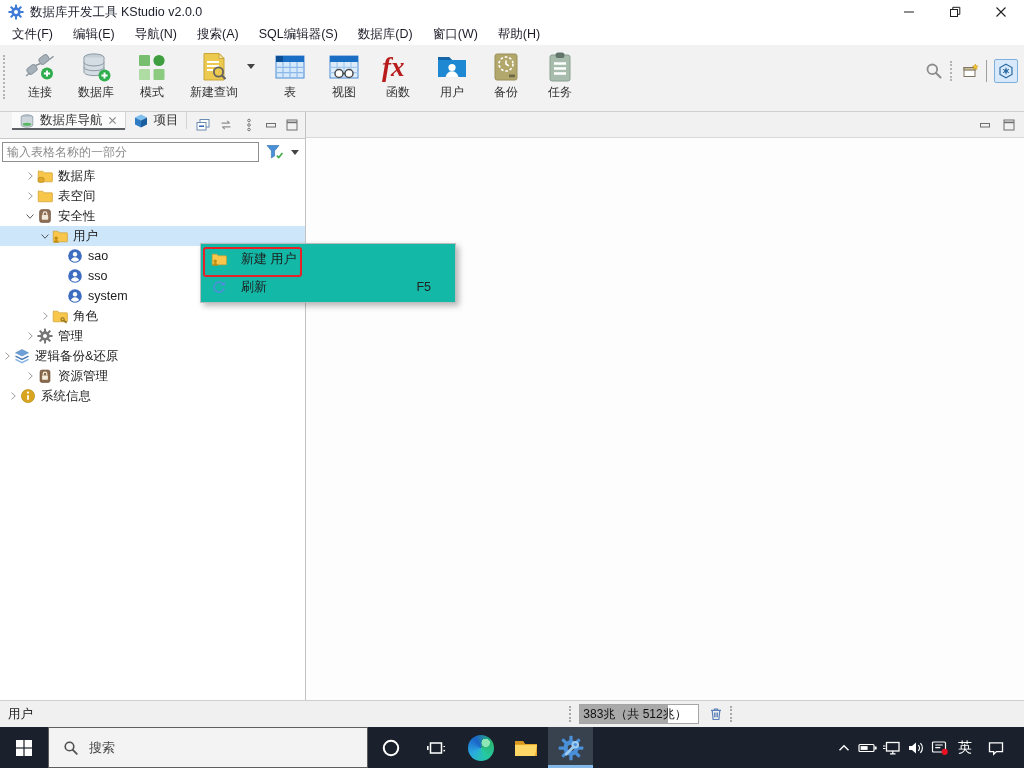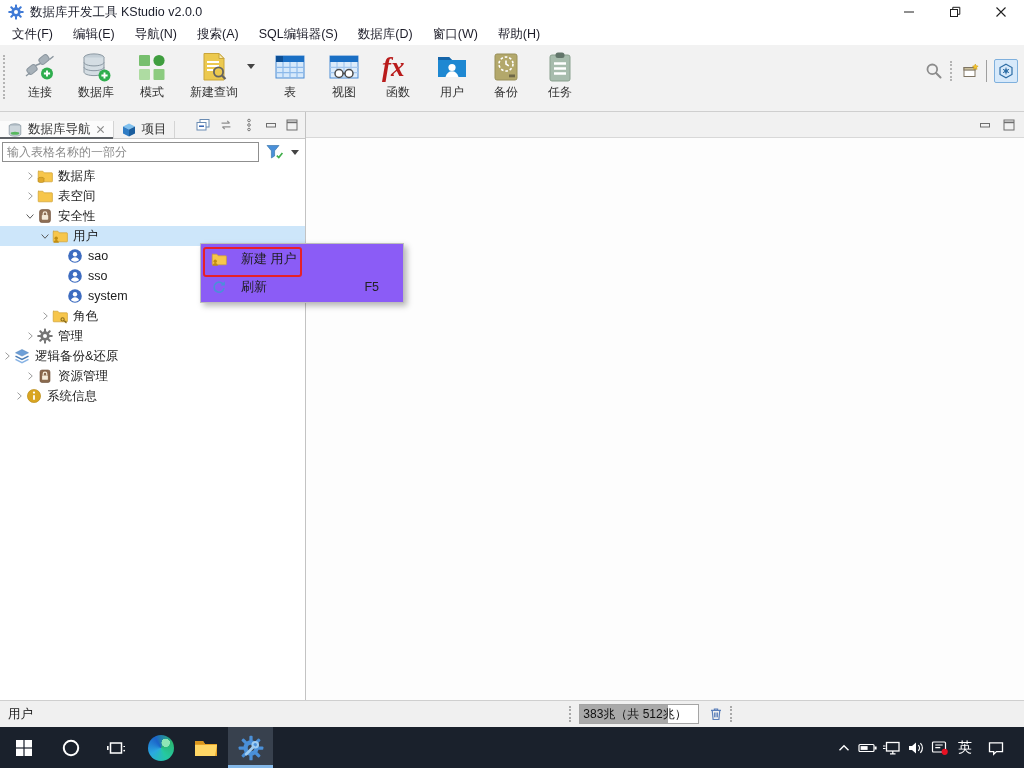--- a/index.html
+++ b/index.html
@@ -55,21 +55,21 @@
   .chev{width:14px;height:14px;flex:0 0 14px;display:flex;align-items:center;justify-content:center;}
   .chev svg{width:12px;height:12px;}
   .ticon{width:16px;height:16px;flex:0 0 16px;margin-right:5px;}
   .tsuffix{color:#8b8b8b;font-style:italic;margin-left:7px;font-size:12px;}
 
   .editor{flex:1;display:flex;flex-direction:column;background:#fdfdfd;min-width:0;}
   .editor-head{height:25px;background:#f1f1f1;border-bottom:1px solid #d8d8d8;display:flex;align-items:center;justify-content:flex-end;gap:10px;padding-right:8px;flex:0 0 auto;}
   .editor-body{flex:1;background:#fdfdfd;}
 
   
-  .ctxmenu{position:absolute;left:200px;top:243px;width:204px;background:#8b5cf6;border:1px solid #bdbdbd;box-shadow:3px 3px 6px rgba(0,0,0,.28);z-index:50;padding:1px 0;box-sizing:border-box;}
+  .ctxmenu{position:absolute;left:200px;top:243px;width:256px;background:#14b8a6;border:1px solid #bdbdbd;box-shadow:3px 3px 6px rgba(0,0,0,.28);z-index:50;padding:1px 0;box-sizing:border-box;}
   .ctx-item{height:28px;display:flex;align-items:center;padding:0 10px;font-size:13px;color:#1d1d1d;}
   .ctx-item .ticon{margin-right:14px;}
   .ctx-short{margin-left:auto;padding-right:14px;font-size:12.5px;color:#222;}
   .redbox{position:absolute;left:2px;top:3px;width:95px;height:26px;border:2px solid #e62128;border-radius:3px;pointer-events:none;}
 
   
   .statusbar{height:27px;background:#f0f0f0;border-top:1px solid #cfcfcf;display:flex;align-items:center;font-size:12.5px;color:#1d1d1d;padding-left:8px;position:relative;box-sizing:border-box;flex:0 0 auto;}
   .memwrap{position:absolute;left:566px;top:3px;display:flex;align-items:center;height:20px;}
   .dothandle{width:5px;height:16px;border-left:2px dotted #a9a9a9;margin:0 3px;}
   .memgauge{width:118px;height:18px;border:1px solid #a5a5a5;background:#fff;position:relative;}
@@ -304,21 +304,21 @@
               <path d="M8 4.6v1.6M8 9.8v1.6M5 6.3l1.4.8M9.6 8.9l1.4.8M11 6.3l-1.4.8M6.4 8.9l-1.4.8" stroke="#2e6da4" stroke-width="1"></path>
             </svg>
           </span>
       </span>
     </div>
   </div>
 
   <div class="bodyrow">
     <div class="leftpanel">
       <div class="tabstrip">
-        <span id="tabs" style="display:flex;align-items:flex-end;">
+        <span id="tabs" style="display:flex;align-items:flex-start;padding-left:12px;">
             <div class="tab active">
               <span class="ic s16">
                 <svg viewBox="0 0 16 16">
                   <ellipse cx="8" cy="3.9" rx="5.8" ry="2.1" fill="#b9c4cc" stroke="#81909c" stroke-width=".7"></ellipse>
                   <path d="M2.2 3.9v8.2c0 1.2 2.6 2.1 5.8 2.1s5.8-.9 5.8-2.1V3.9" fill="#cdd6dc" stroke="#81909c" stroke-width=".7"></path>
                   <ellipse cx="8" cy="11.3" rx="4.3" ry="1.5" fill="#57b75e"></ellipse>
                 </svg>
               </span>
               <span>数据库导航</span>
               <span class="ic tabclose" style="width: 10px; height: 10px;">
@@ -513,21 +513,21 @@
                 <path d="M6 3.5l5 4.5-5 4.5" fill="none" stroke="#9a9a9a" stroke-width="1.3"></path>
               </svg>
             </span>
             <span class="ticon"><svg viewBox="0 0 16 16">
                 <rect x="3" y="2" width="10" height="12.5" rx="2" fill="#8a6a4e" stroke="#6b4f37" stroke-width=".6"></rect>
                 <rect x="5.1" y="7.4" width="5.8" height="4.4" rx=".6" fill="#f5edda"></rect>
                 <path d="M6.2 7.4V5.9a1.8 1.8 0 0 1 3.6 0v1.5" stroke="#f5edda" stroke-width="1.2" fill="none"></path>
               </svg></span>
             <span>资源管理</span>
           </div>
-          <div class="tree-row" style="padding-left: 12px;">
+          <div class="tree-row" style="padding-left: 6px;">
             <span class="chev">
               <svg viewBox="0 0 16 16">
                 <path d="M6 3.5l5 4.5-5 4.5" fill="none" stroke="#9a9a9a" stroke-width="1.3"></path>
               </svg>
             </span>
             <span class="ticon"><svg viewBox="0 0 16 16">
                 <circle cx="8" cy="8" r="6.6" fill="#d9a521" stroke="#b5870f" stroke-width=".6"></circle>
                 <rect x="7.1" y="6.9" width="1.8" height="5" rx=".9" fill="#fff"></rect>
                 <circle cx="8" cy="4.6" r="1.15" fill="#fff"></circle>
               </svg></span>
@@ -599,20 +599,29 @@
     <div class="tk-start">
       <span class="ic s18">
           <svg viewBox="0 0 18 18">
             <rect x="1" y="1" width="7.4" height="7.4" fill="#fff"></rect>
             <rect x="9.6" y="1" width="7.4" height="7.4" fill="#fff"></rect>
             <rect x="1" y="9.6" width="7.4" height="7.4" fill="#fff"></rect>
             <rect x="9.6" y="9.6" width="7.4" height="7.4" fill="#fff"></rect>
           </svg>
         </span>
     </div>
+    <div class="tk-search">
+      <span class="ic s16">
+          <svg viewBox="0 0 16 16">
+            <circle cx="6.5" cy="6.5" r="4.3" fill="none" stroke="#4f4f4f" stroke-width="1.6"></circle>
+            <path d="M9.8 9.8l4 4" stroke="#4f4f4f" stroke-width="1.8" stroke-linecap="round"></path>
+          </svg>
+        </span>
+      <span>搜索</span>
+    </div>
     <div class="tk-item">
       <span class="ic s20">
           <svg viewBox="0 0 20 20">
             <circle cx="10" cy="10" r="7.2" fill="none" stroke="#fff" stroke-width="2"></circle>
           </svg>
         </span>
     </div>
     <div class="tk-item">
       <span class="ic s20">
           <svg viewBox="0 0 20 20">

